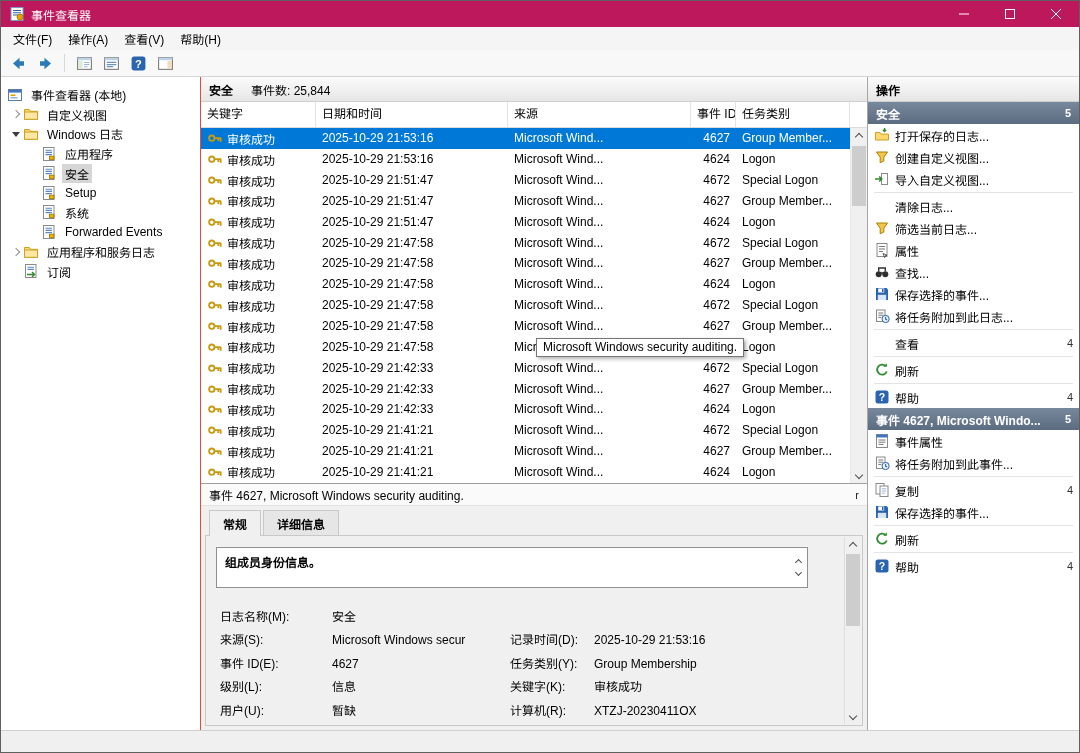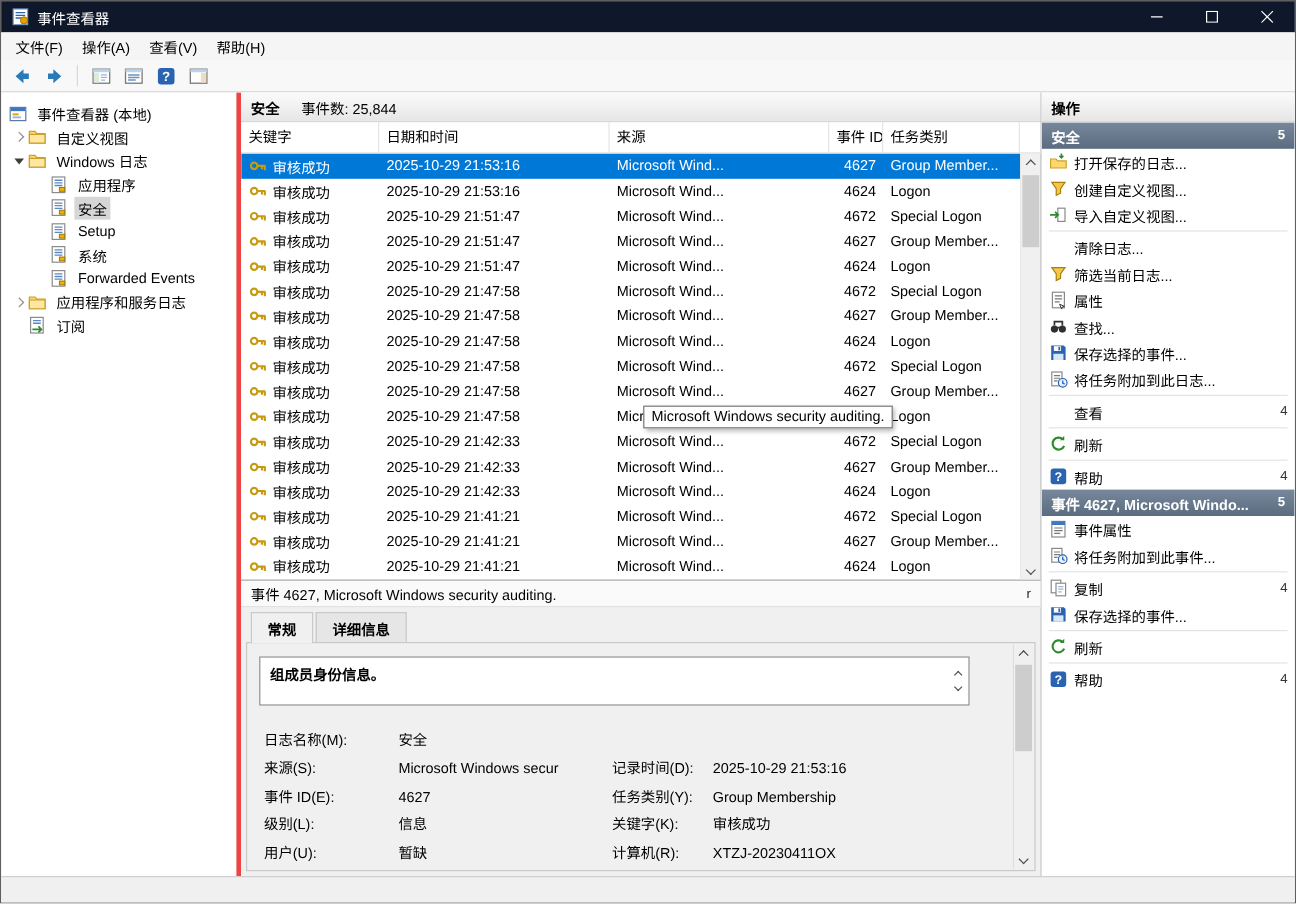--- a/index.html
+++ b/index.html
@@ -1,33 +1,33 @@
 <!DOCTYPE html>
 <html lang="zh-CN"><head>
 <meta charset="utf-8">
 <style>
 *{box-sizing:border-box;margin:0;padding:0;font-family:"Liberation Sans","DejaVu Sans",sans-serif;}
 html,body{width:1080px;height:753px;overflow:hidden;background:#fff;}
 .window{position:relative;width:1080px;height:753px;display:flex;flex-direction:column;font-size:12px;color:#000;border:1px solid #5f5f5f;}
 
-.titlebar{flex:0 0 26px;background:#0f172a;color:#fff;display:flex;align-items:center;}
+.titlebar{flex:0 0 26px;background:#be185d;color:#fff;display:flex;align-items:center;}
 .app-icon{width:16px;height:16px;margin:0 6px 0 8px;flex:0 0 16px;}
 .titlebar .title{font-size:12px;}
 .win-controls{margin-left:auto;display:flex;height:100%;}
 .win-btn{width:46px;height:100%;display:flex;align-items:center;justify-content:center;}
 
 .menubar{flex:0 0 22px;background:#f5f5f5;display:flex;align-items:center;padding-left:4px;}
 .menu-item{padding:3px 8px;}
 .toolbar{flex:0 0 27px;background:#f8f8f8;border-bottom:1px solid #d4d4d4;display:flex;align-items:center;padding-left:6px;gap:5px;}
 .tb-icon{width:22px;height:22px;display:flex;align-items:center;justify-content:center;}
 .tb-icon svg{width:17px;height:17px;}
 .tb-sep{width:1px;height:18px;background:#d8d8d8;margin:0 3px;}
 
 .main{flex:1;display:flex;overflow:hidden;min-height:0;}
-.tree-pane{width:200px;flex:0 0 200px;border-right:4px solid #ef4444;background:#fff;padding-top:8px;overflow:hidden;}
+.tree-pane{width:200px;flex:0 0 200px;border-right:1px solid #ef4444;background:#fff;padding-top:8px;overflow:hidden;}
 .center-pane{flex:1;min-width:0;display:flex;flex-direction:column;border-right:1px solid #a6a6a6;background:#fff;}
 .actions-pane{width:211px;flex:0 0 211px;background:#fff;display:flex;flex-direction:column;overflow:hidden;}
 .strip{flex:0 0 25px;height:25px;background:linear-gradient(#fbfbfb,#e6e6e6);border-bottom:1px solid #cfcfcf;display:flex;align-items:center;padding:0 8px;}
 .strip b{font-weight:bold;}
 .strip .count{margin-left:18px;}
 
 .tree-row{height:19.6px;display:flex;align-items:center;white-space:nowrap;}
 .lvl0{padding-left:6px;}
 .lvl1{padding-left:8px;}
 .lvl2{padding-left:26px;}

